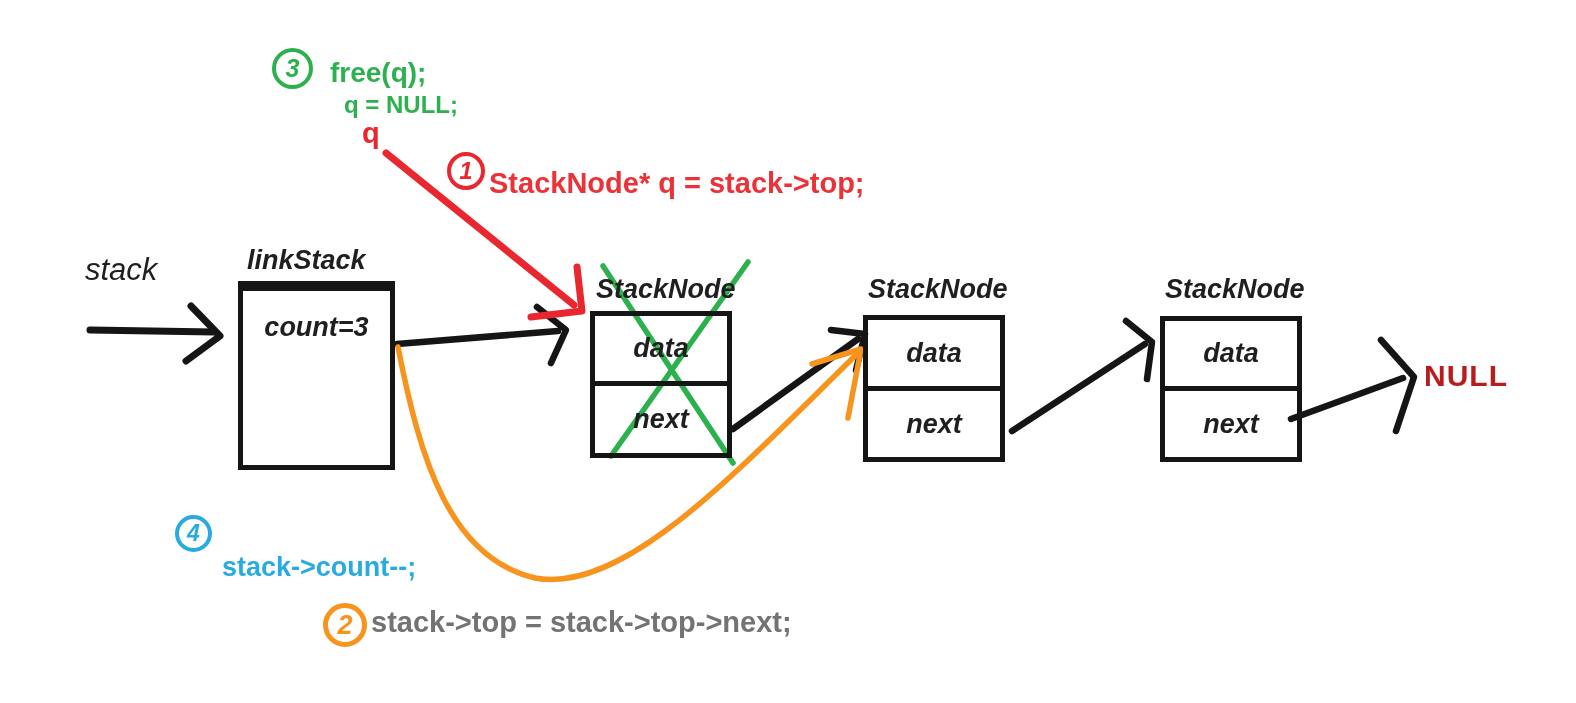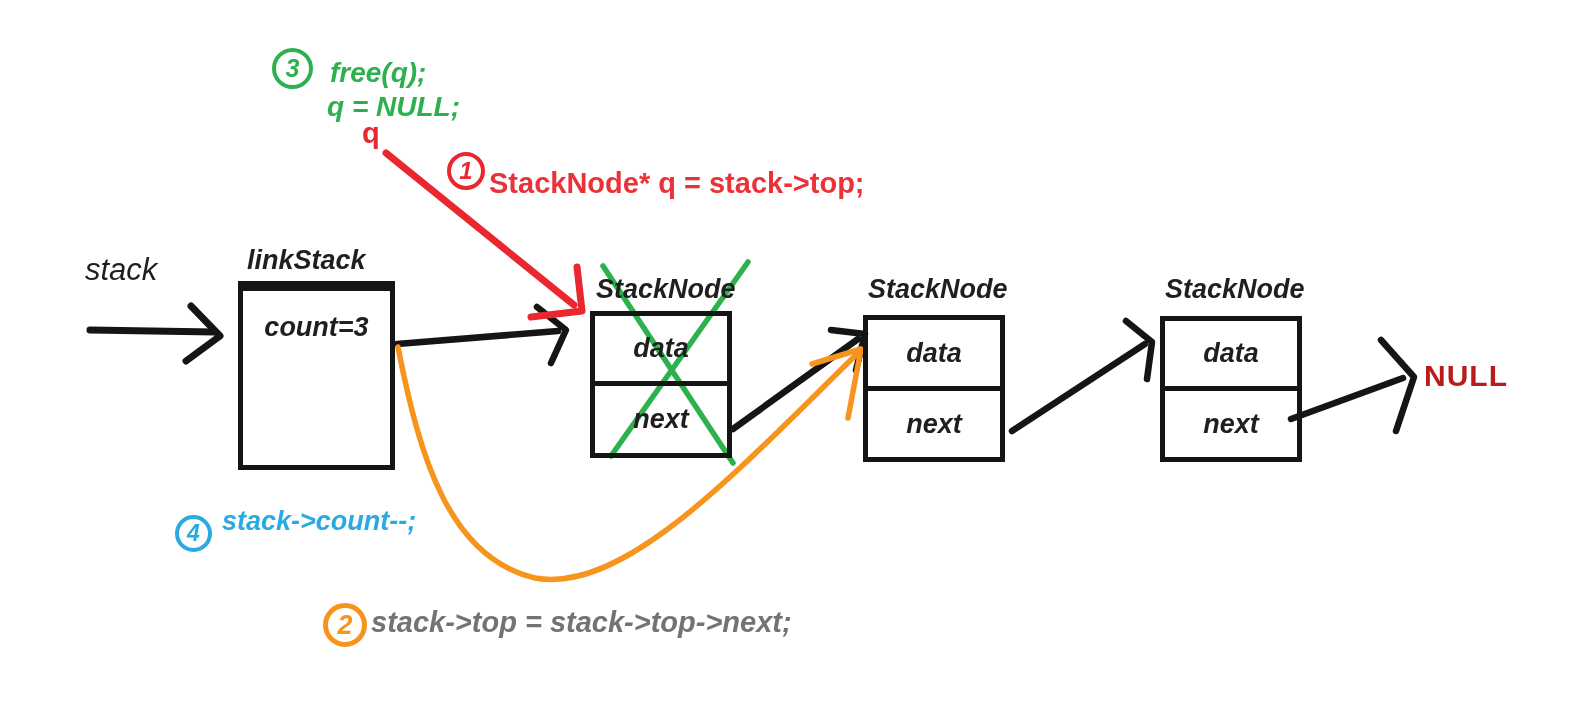--- a/index.html
+++ b/index.html
@@ -17,22 +17,22 @@
 
   .box-title{position:absolute;font-weight:700;font-style:italic;font-size:27px;color:#1f1f1f;white-space:nowrap;}
   .ptr-label{position:absolute;font-weight:400;font-style:italic;font-size:31px;color:#1f1f1f;}
   .null-label{position:absolute;font-weight:700;font-size:30px;color:#b91c1c;letter-spacing:1px;}
 
   
   .code{position:absolute;font-weight:700;white-space:nowrap;}
   .c-red{color:#EA3238;}
   .c-green{color:#2CB14E;}
   .c-orange{color:#737373;}
-  .c-blue{color:#29ABE2;}
-  .italic{font-style:italic;}
+  .c-blue{color:#29ABE2;margin-top:46px;}
+  .italic{}
 
   
   .step-circle{position:absolute;border-radius:50%;box-sizing:border-box;
     display:flex;align-items:center;justify-content:center;
     font-weight:700;font-style:italic;background:transparent;}
   .sc-red{border:4px solid #E8272E;color:#E8272E;width:38px;height:38px;font-size:24px;}
   .sc-orange{border:5px solid #F7941E;color:#F7941E;width:44px;height:44px;font-size:27px;}
   .sc-green{border:4px solid #2CB14E;color:#2CB14E;width:41px;height:41px;font-size:25px;}
   .sc-blue{border:4px solid #29ABE2;color:#29ABE2;width:37px;height:37px;font-size:23px;}
 
@@ -108,21 +108,21 @@
   <div class="box-title" style="left:1165px;top:274px;">StackNode</div>
   <div class="struct-box" style="left:1160px;top:316px;width:142px;height:146px;">
     <div class="cell" style="height:65px;">data</div>
     <div class="cell bottom" style="height:71px;">next</div>
   </div>
 
   <div class="null-label" style="left:1424px;top:359px;">NULL</div>
 
   <div class="step-circle sc-green" style="left:272px;top:48px;">3</div>
   <div class="code c-green italic" style="left:330px;top:57px;font-size:28px;">free(q);</div>
-  <div class="code c-green italic" style="left:327px;top:91px;font-size:28px;">q = NULL;</div>
+  <div class="code c-green italic" style="left:344px;top:91px;font-size:24px;">q = NULL;</div>
 
   <div class="code c-red" style="left:362px;top:117px;font-size:29px;color:#E8272E;">q</div>
 
   <div class="step-circle sc-red" style="left:447px;top:152px;">1</div>
   <div class="code c-red" style="left:489px;top:167px;font-size:29px;">StackNode* q = stack-&gt;top;</div>
 
   <div class="step-circle sc-blue" style="left:175px;top:515px;">4</div>
   <div class="code c-blue italic" style="left:222px;top:506px;font-size:27px;">stack-&gt;count--;</div>
 
   <div class="step-circle sc-orange" style="left:323px;top:603px;">2</div>

